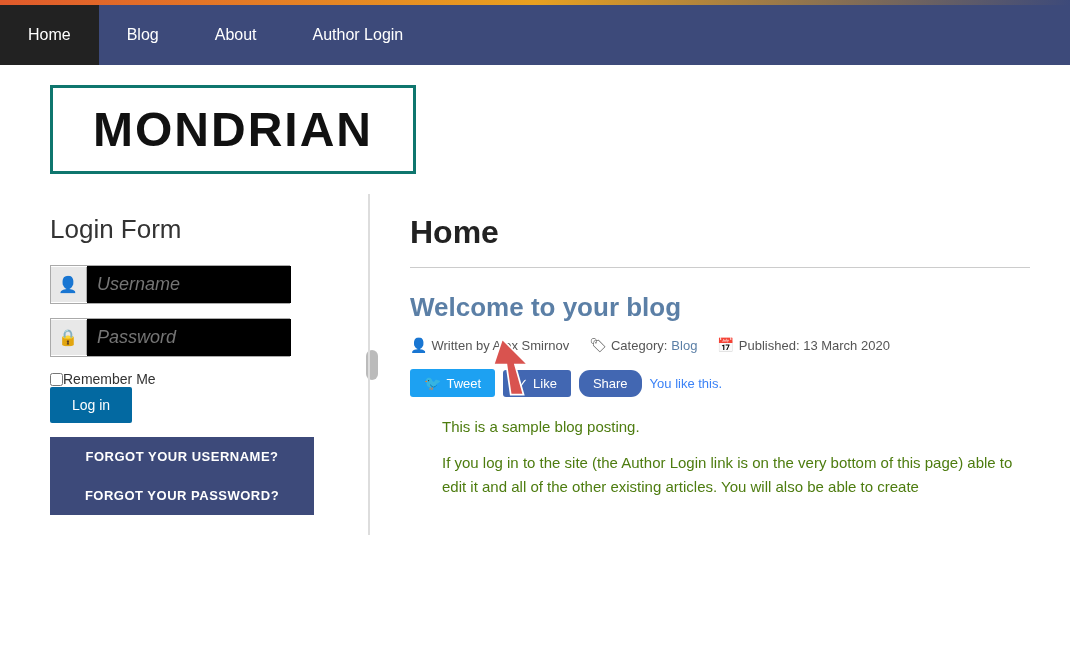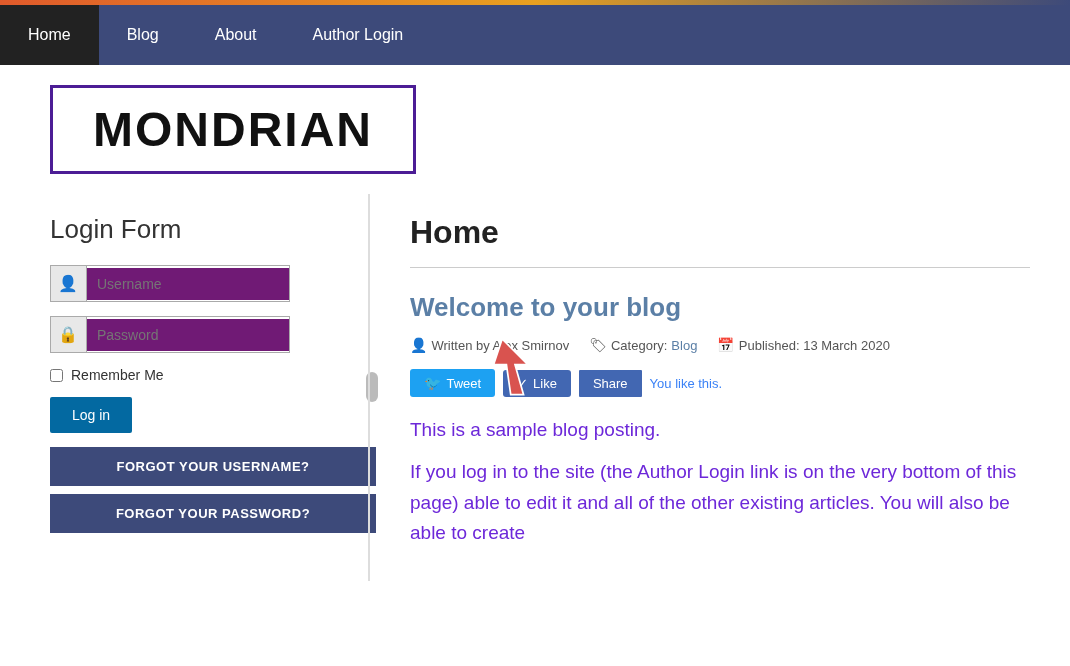--- a/index.html
+++ b/index.html
@@ -30,21 +30,21 @@
     .top-bar {
       height: 5px;
       background: linear-gradient(to right, #e05a2b, #e8a020, #3d4a7a);
     }
 
     
     .logo-area {
       padding: 20px 40px 20px 50px;
     }
     .logo-box {
-      border: 3px solid #4c1d95;
+      border: 3px solid #0f766e;
       display: inline-block;
       padding: 14px 40px;
     }
     .logo-box span {
       font-size: 48px;
       font-weight: 900;
       letter-spacing: 2px;
       color: #111;
     }
 
@@ -94,31 +94,30 @@
       align-items: center;
       justify-content: center;
       font-size: 16px;
       color: #555;
       width: 36px;
     }
     .input-group input {
       border: none;
       outline: none;
       padding: 8px 10px;
-      font-size: 14px;
+      font-size: 18px;
       color: #999;
       width: calc(240px - 36px);
-      background: #701a75;
+      background: #000000;
+      font-style: italic;
     }
 
     .remember-me {
       display: flex;
       align-items: center;
-      gap: 8px;
-      margin-bottom: 14px;
       font-size: 14px;
       color: #333;
     }
 
     .btn-login {
       background: #0369a1;
       color: #fff;
       border: none;
       padding: 10px 22px;
       font-size: 14px;
@@ -129,24 +128,23 @@
     }
 
     .btn-forgot {
       background: #3d4a7a;
       color: #fff;
       border: none;
       padding: 12px 20px;
       font-size: 13px;
       font-weight: bold;
       cursor: pointer;
-      width: 326px;
+      width: 264px;
       text-align: center;
       display: block;
-      margin-bottom: 8px;
       letter-spacing: 0.5px;
     }
 
     
     .content {
       flex: 1;
       padding: 20px 40px;
     }
 
     .content-title {
@@ -223,40 +221,41 @@
       align-items: center;
       gap: 5px;
     }
     .btn-share {
       background: #4267b2;
       color: #fff;
       border: none;
       padding: 6px 14px;
       font-size: 13px;
       cursor: pointer;
-      border-radius: 1px;
+      border-radius: 11px;
     }
     .you-like {
       font-size: 13px;
       color: #3b82f6;
     }
 
     
     .arrow-cursor {
       position: absolute;
       left: 80px;
       top: -30px;
       width: 50px;
       height: 60px;
     }
 
     .article-body {
-      font-size: 19px;
-      color: #6d28d9;
+      font-size: 15px;
+      color: #4d7c0f;
       line-height: 1.6;
+      margin-left: 32px;
     }
 
     .article-body p {
       margin-bottom: 12px;
     }
 
     
     .sidebar-scroll-hint {
       position: absolute;
       right: -8px;

